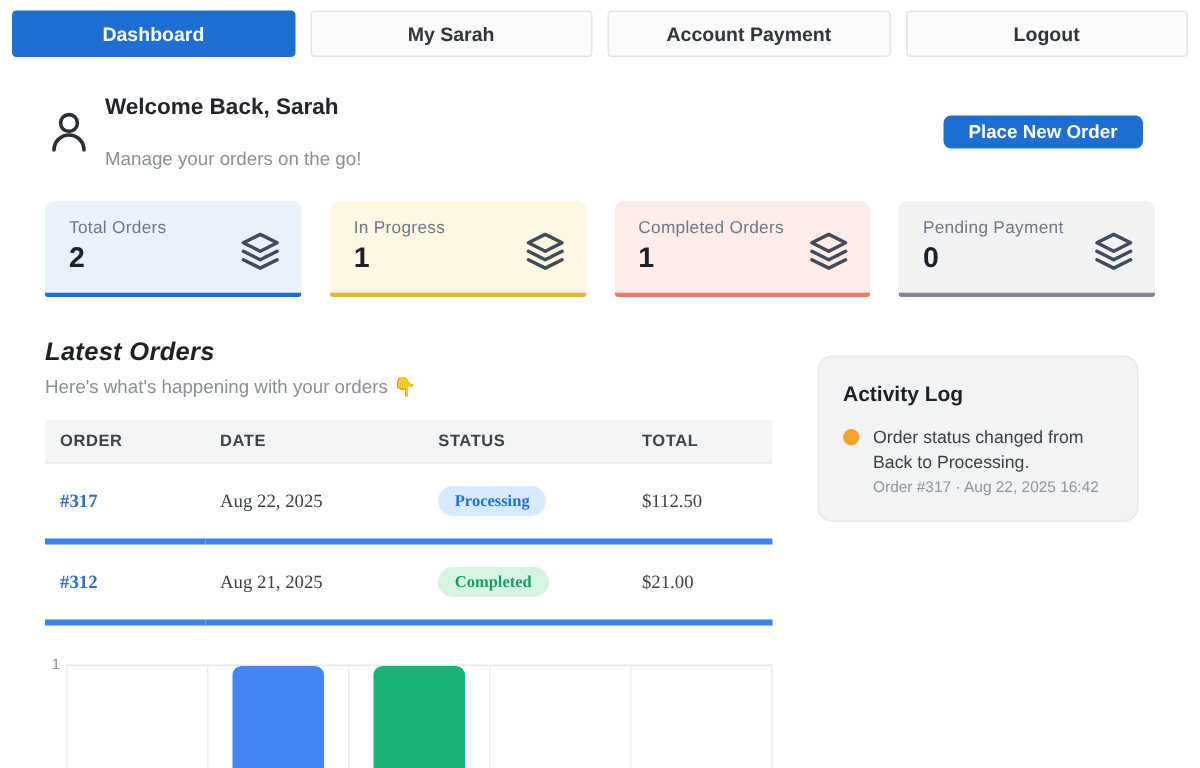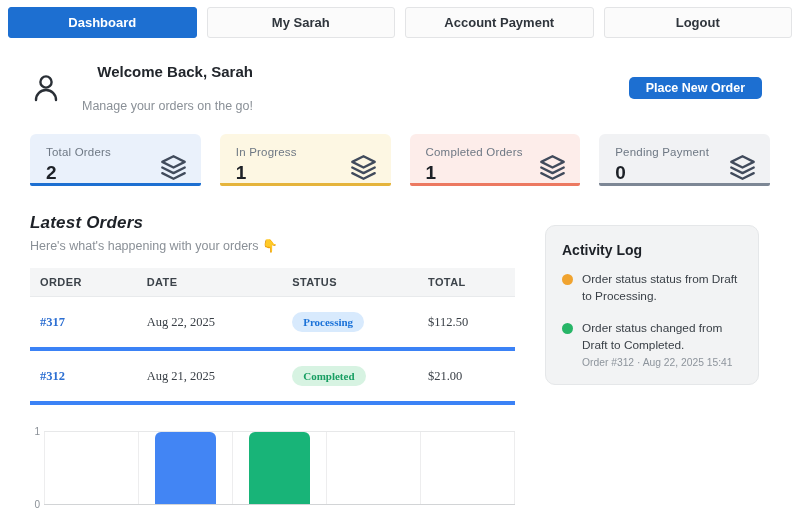--- a/index.html
+++ b/index.html
@@ -14,34 +14,34 @@
   .nav { display: flex; gap: 10px; margin: 7px 8px 0 8px; }
   .tab {
     flex: 1; height: 31px; display: flex; align-items: center; justify-content: center;
     background: #fbfbfb; border: 1px solid #e3e4e6; border-radius: 3px;
     font-size: 13px; font-weight: bold; color: #2f353c; cursor: pointer;
   }
   .tab.active { background: #1d6fd1; border-color: #1d6fd1; color: #ffffff; }
 
   
   .welcome { display: flex; align-items: center; justify-content: space-between; margin: 25px 38px 0 30px; }
-  .welcome-left { display: flex; align-items: center; gap: 20px; text-align: right; }
+  .welcome-left { display: flex; align-items: center; gap: 8px; }
   .person-icon { width: 32px; height: 34px; display: block; }
   .welcome-title { font-size: 15px; font-weight: bold; color: #22262c; }
   .welcome-sub { font-size: 12.5px; color: #8a9097; margin-top: 19px; }
   .primary-btn {
     background: #1d6fd1; color: #fff; border: none; border-radius: 5px;
     font-family: inherit; font-size: 12.5px; font-weight: bold;
     padding: 4px 17px; cursor: pointer;
   }
 
   
   .stats { display: flex; gap: 19px; margin: 21px 30px 0 30px; }
   .stat-card {
-    flex: 1; padding: 12px 14px 10px 16px; height: 52px;
+    flex: 1; padding: 12px 14px 10px 16px; height: 64px;
     border-radius: 6px 6px 2px 2px; border-bottom: 3px solid #999;
     display: flex; align-items: flex-start; justify-content: space-between;
   }
   .stat-label { font-size: 11.5px; color: #6e7884; letter-spacing: .2px; }
   .stat-value { font-size: 19px; font-weight: bold; color: #1d2127; margin-top: 4px; }
   .layers-icon { width: 27px; height: 27px; margin-top: 8px; }
 
   
   .main-row { display: flex; align-items: flex-start; margin: 27px 30px 0 30px; gap: 30px; }
   .left-col { width: 485px; }
@@ -225,25 +225,19 @@
       </div>
     </div>
   </div>
 
   <aside class="activity">
     <div class="activity-title">Activity Log</div>
     <div id="activity-entries">
         <div class="entry">
           <span class="dot" style="background: rgb(240, 163, 47);"></span>
           <div>
-            <div class="entry-text">Order status status from Draft to Processing.</div>
+            <div class="entry-text">Order status changed from Back to Processing.</div>
+            <div class="entry-meta">Order #317 · Aug 22, 2025 16:42</div>
           </div>
         </div>
-        <div class="entry">
-          <span class="dot" style="background: rgb(39, 181, 103);"></span>
-          <div>
-            <div class="entry-text">Order status changed from Draft to Completed.</div>
-            <div class="entry-meta">Order #312 · Aug 22, 2025 15:41</div>
-          </div>
-        </div>
       </div>
   </aside>
 </div>
 
 </body></html>

